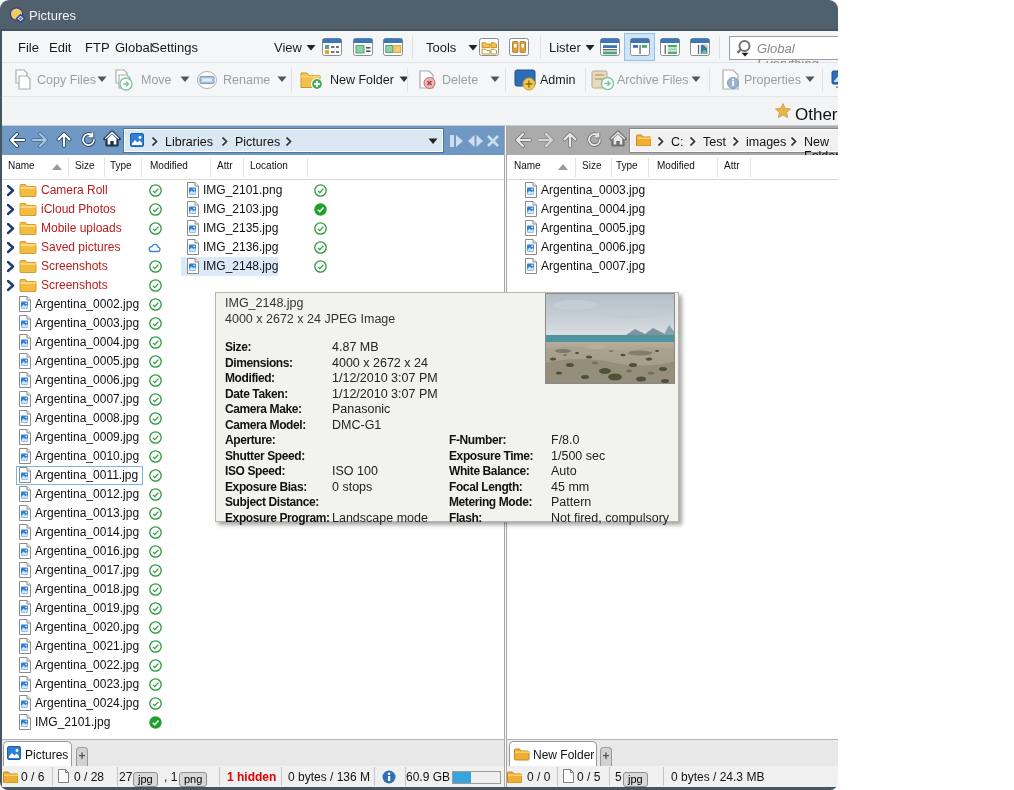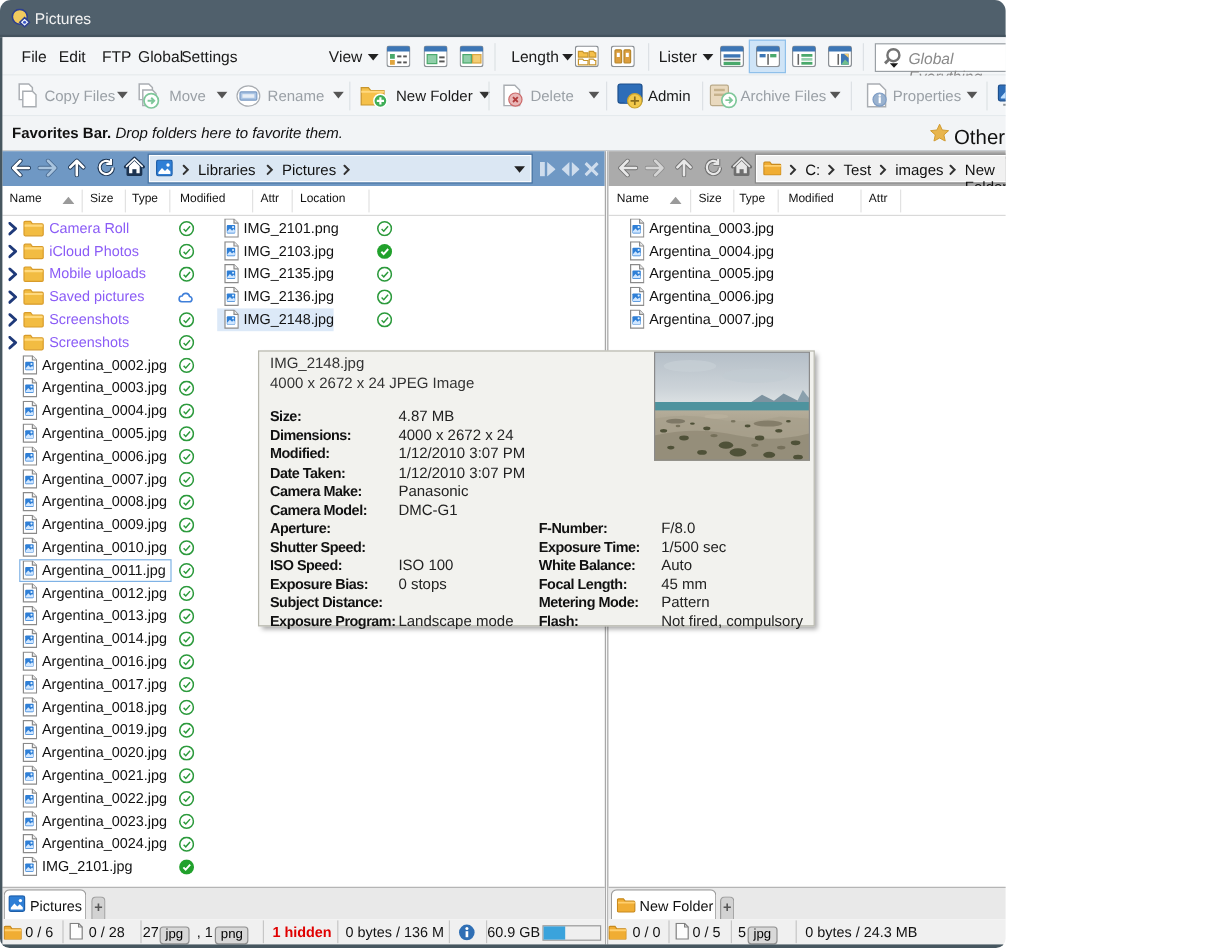--- a/index.html
+++ b/index.html
@@ -19,21 +19,21 @@
 .crumbL{background:#dbe7f3;border:1px solid #fff;outline:1px solid #4a76a4;}
 .crumbR{background:#f1f1f1;border:1px solid #fff;outline:1px solid #8a8a8a;}
 .hdrL{left:2px;top:155px;width:502px;height:25px;background:#fff;border-bottom:1px solid #d9d9d9;}
 .hdrR{left:507px;top:155px;width:505px;height:25px;background:#fff;border-bottom:1px solid #d9d9d9;}
 .hcell{position:absolute;top:160px;font-size:10px;color:#111;}
 .hsep{position:absolute;top:158px;width:1px;height:19px;background:#e2e2e2;}
 .filesL{left:2px;top:180px;width:502px;height:559px;background:#fff;}
 .filesR{left:507px;top:180px;width:505px;height:559px;background:#fff;}
 .splitter{left:504px;top:126px;width:3px;height:661px;background:#f6f6f6;border-left:1px solid #a8a8a8;border-right:1px solid #a8a8a8;}
 .row{position:absolute;height:19px;font-size:12px;color:#111;white-space:nowrap;}
-.fold{color:#8b5cf6;}
+.fold{color:#b91c1c;}
 .tabsL{left:2px;top:739px;width:502px;height:27px;background:#e9e9e9;border-top:1px solid #b5b5b5;}
 .tabsR{left:507px;top:739px;width:505px;height:27px;background:#e9e9e9;border-top:1px solid #b5b5b5;}
 .tab{position:absolute;height:25px;white-space:nowrap;background:#fff;border:1px solid #9a9a9a;border-bottom:none;border-radius:5px 5px 0 0;font-size:12px;color:#111;}
 .plustab{position:absolute;width:12px;height:19px;background:#d2d2d2;border:1px solid #9a9a9a;border-bottom:none;border-radius:4px 4px 0 0;color:#555;text-align:center;font-size:12px;line-height:17px;font-weight:bold;}
 .statL{left:2px;top:766px;width:502px;height:21px;background:#f0f0f0;}
 .statR{left:507px;top:766px;width:505px;height:21px;background:#f0f0f0;}
 .st{position:absolute;font-size:12px;color:#111;white-space:nowrap;}
 .ssep{position:absolute;top:767px;width:1px;height:19px;background:#c6c6c6;}
 .badge{display:inline-block;background:#d8d8d8;border:1px solid #909090;border-radius:3px;font-size:11px;padding:0 4px;line-height:13px;vertical-align:1px;}
 .bottom{left:0;top:787px;width:1014px;height:3px;background:#46565f;}
@@ -148,21 +148,21 @@
       <rect x="13" y="9" width="4.5" height="1.6" fill="#555"></rect>
       <rect x="13" y="12.4" width="4.5" height="1.6" fill="#555"></rect>
     </svg>
 <svg class="abs" style="left:383px;top:38px" width="20" height="18">
       <rect x="0.5" y="0.5" width="19" height="17" rx="2" fill="#fff" stroke="#8a8f94"></rect>
       <path d="M0.5,2.5 a2,2 0 0 1 2,-2 h15 a2,2 0 0 1 2,2 v2.5 h-19 z" fill="#3d76b5"></path>
       <rect x="2.8" y="7.5" width="7" height="7" fill="#90cfa9" stroke="#4aa96c"></rect>
       <rect x="10.8" y="7.5" width="7" height="7" fill="#f3cd74" stroke="#daa741"></rect>
     </svg>
 <div class="abs vsep" style="left:412px;top:36px;height:23px"></div>
-<div class="abs menutxt" style="left:426px">Length</div>
+<div class="abs menutxt" style="left:426px">Tools</div>
 <svg class="abs" style="left:468px;top:45px" width="10" height="6">
       <path d="M0.5,0 h9 l-4.5,5.5 z" fill="#222"></path>
     </svg>
 <svg class="abs" style="left:479px;top:38px" width="20" height="18">
       <rect x="0.5" y="0.5" width="19" height="17" rx="2" fill="#fff" stroke="#8a8f94"></rect>
 <g stroke="#c8952c" stroke-width="1">
         <path d="M3,4.8 h3.5 l1,1.2 h3.5 v3.6 h-8 z" fill="#f5c04a"></path>
         <path d="M12,4.8 h3.5 l1,1.2 h1 v3.6 h-5.5 z" fill="#f5c04a"></path>
         <path d="M3,11.2 h3.5 l1,1.2 h3.5 v3.6 h-8 z" fill="#fff"></path>
         <path d="M12,11.2 h3.5 l1,1.2 h1 v3.6 h-5.5 z" fill="#fff"></path>
@@ -323,21 +323,20 @@
     </svg>
 <div class="abs toolbtn dk" style="left:945px">Help</div>
 <svg class="abs" style="left:974px;top:70px" width="19" height="19">
       <circle cx="9.5" cy="9.5" r="9" fill="#2f6fb5"></circle>
       <text x="9.5" y="14" text-anchor="middle" font-size="13" font-weight="bold" fill="#fff" font-family="Liberation Sans">?</text>
     </svg>
 <svg class="abs" style="left:999px;top:77px" width="10" height="7">
       <path d="M0.5,0.5 h9 l-4.5,5.5 z" fill="#333"></path>
     </svg>
 <div class="abs favbar"></div>
-<div class="abs" style="left:10px;top:104px;font-size:12.5px;color:#111"><b>Favorites Bar.</b> <i>Drop folders here to favorite them.</i></div>
 <svg class="abs" style="left:775px;top:103px" width="16" height="15">
       <use href="#star"></use>
     </svg>
 <div class="abs" style="left:795px;top:105px;font-size:17px;color:#111">Other Favorites</div>
 <svg class="abs" style="left:888px;top:109px" width="10" height="7">
       <path d="M0.5,0.5 h9 l-4.5,5.5 z" fill="#333"></path>
     </svg>
 <svg class="abs" style="left:900px;top:103px" width="16" height="16">
       <use href="#qfolder"></use>
     </svg>

